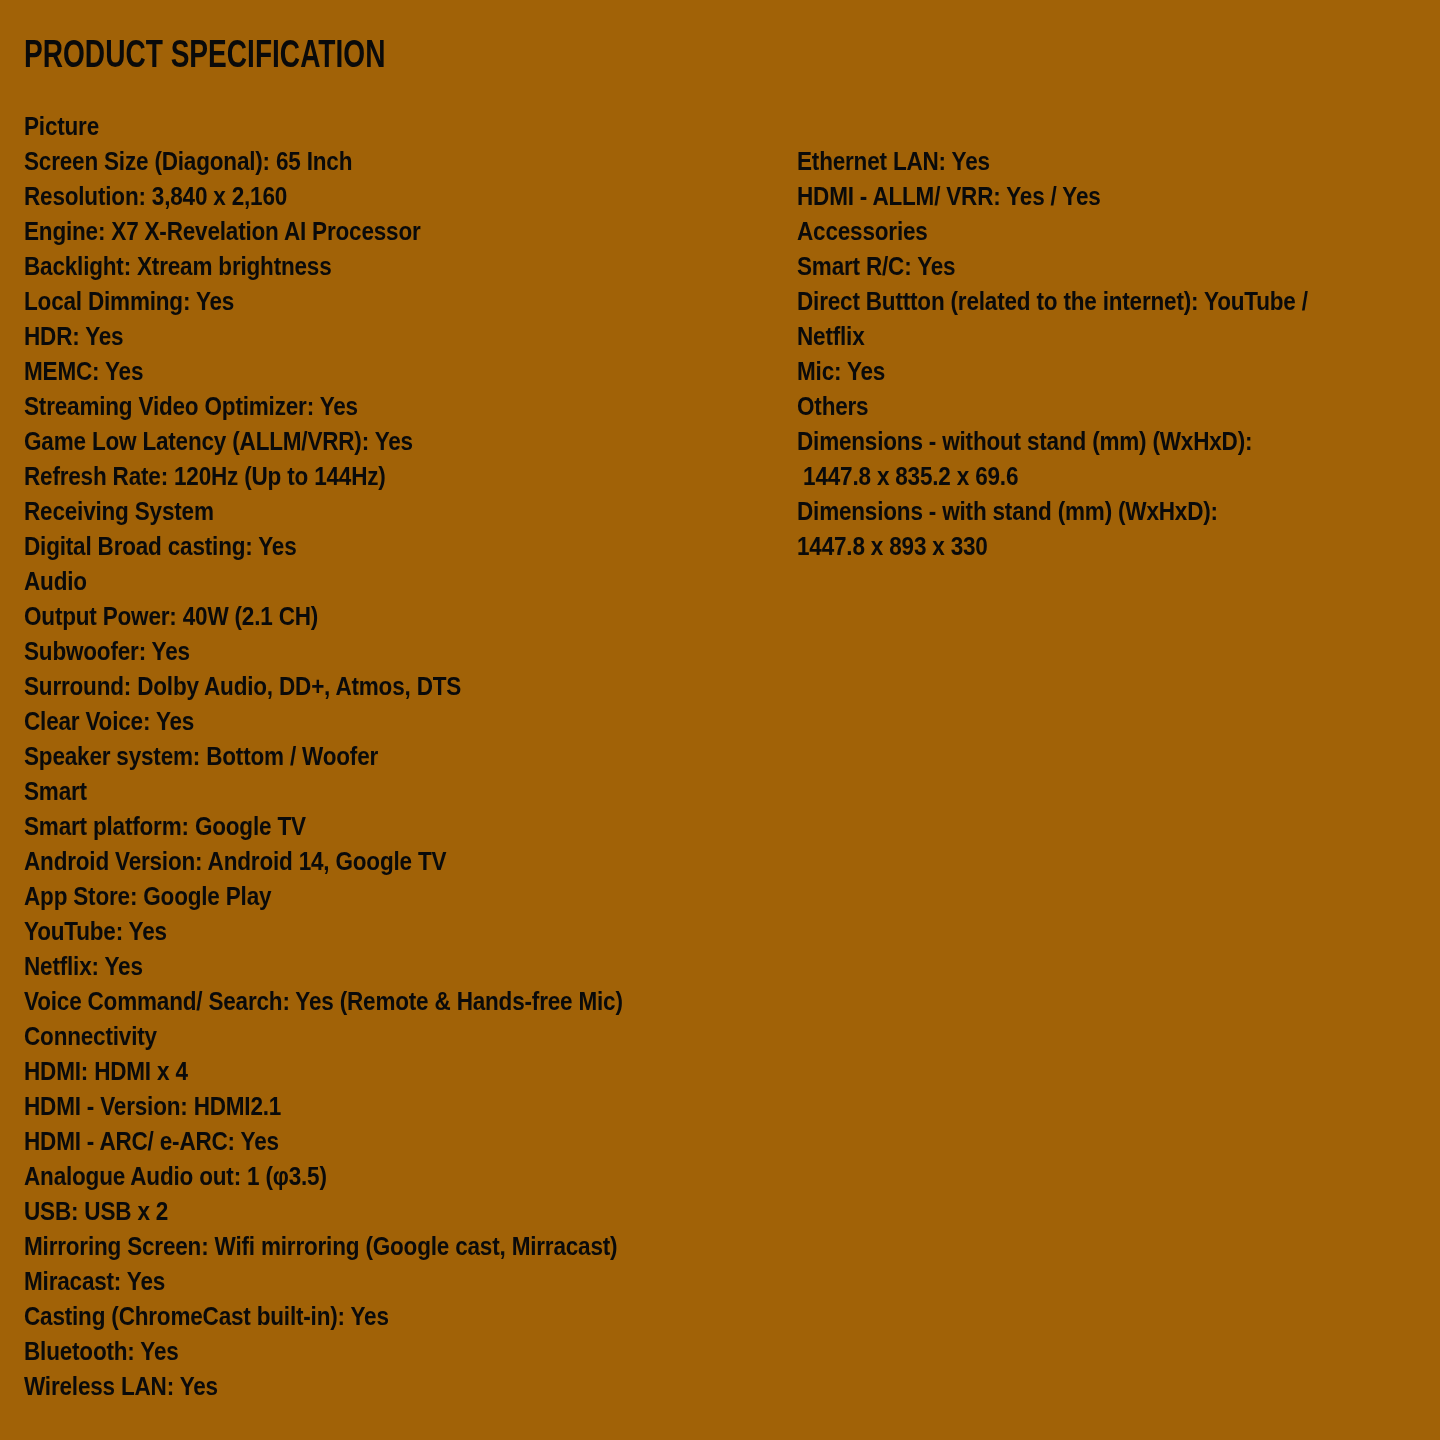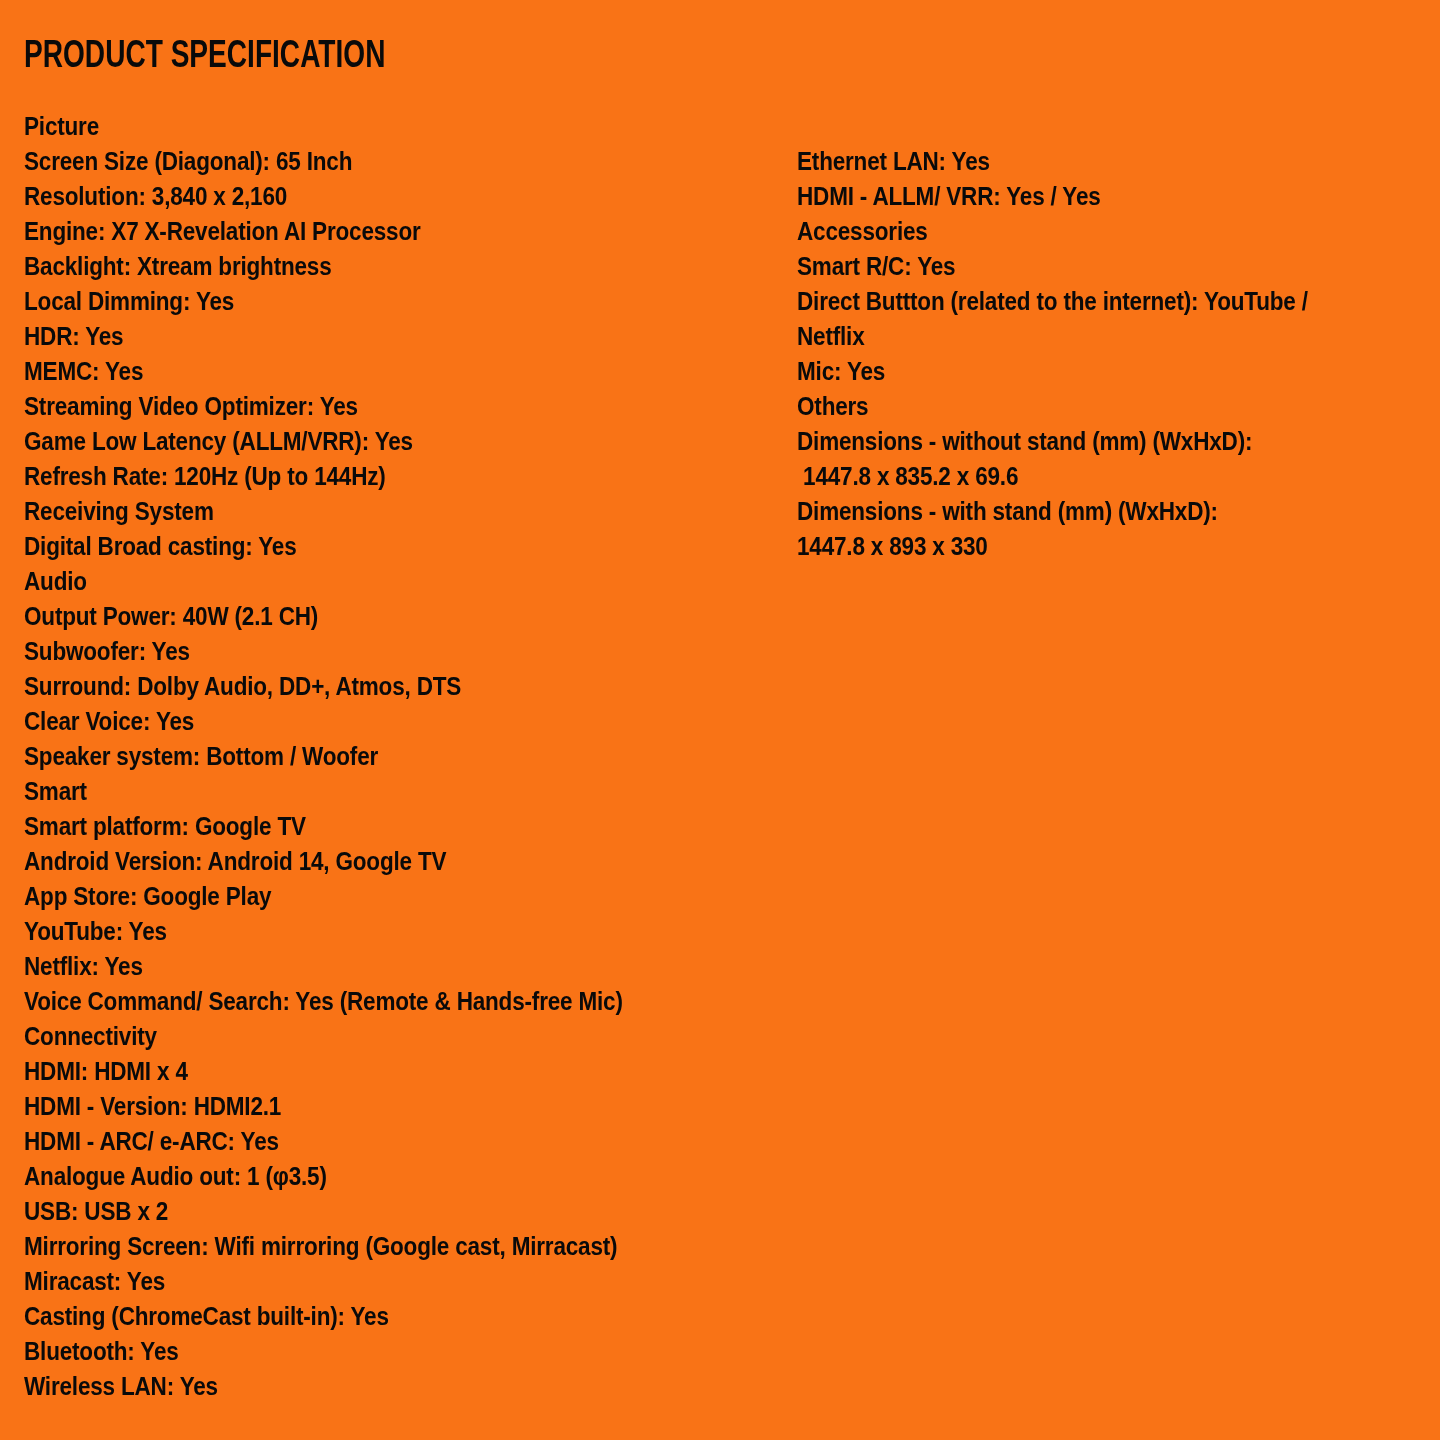--- a/index.html
+++ b/index.html
@@ -11,21 +11,21 @@
     height: 1440px;
     background: #ffffff;
     font-family: "Liberation Sans", sans-serif;
     color: #0a0a0a;
     overflow: hidden;
     position: relative;
   }
   .page {
     position: absolute;
     inset: 0;
-    background: #f97316;
+    background: #a16207;
   }
   .title {
     position: absolute;
     left: 24px;
     top: 32px;
     margin: 0;
     font-size: 39px;
     font-weight: 700;
     line-height: 44px;
     letter-spacing: 0px;

